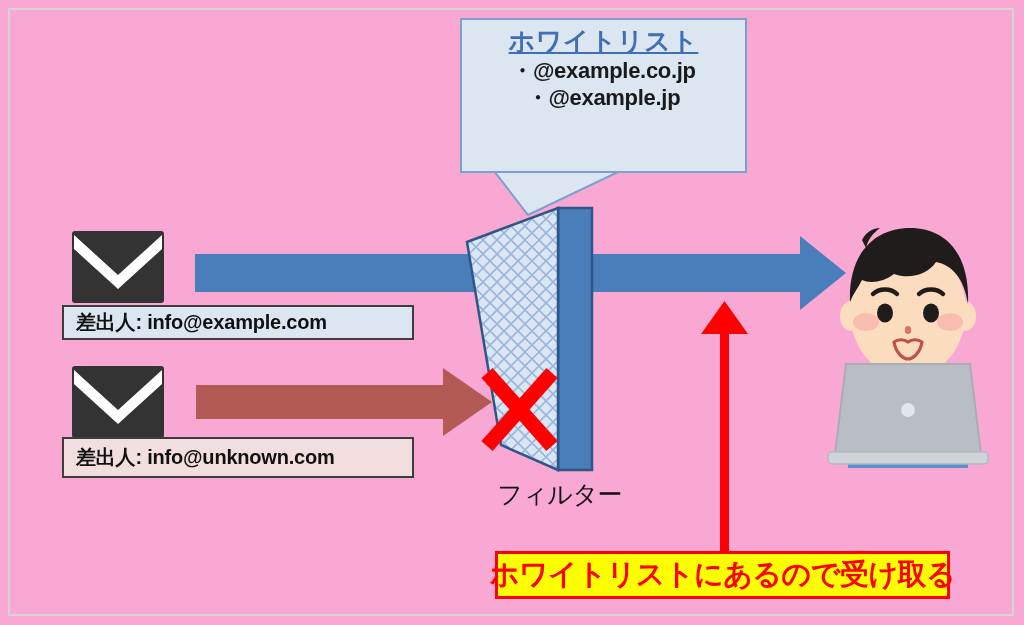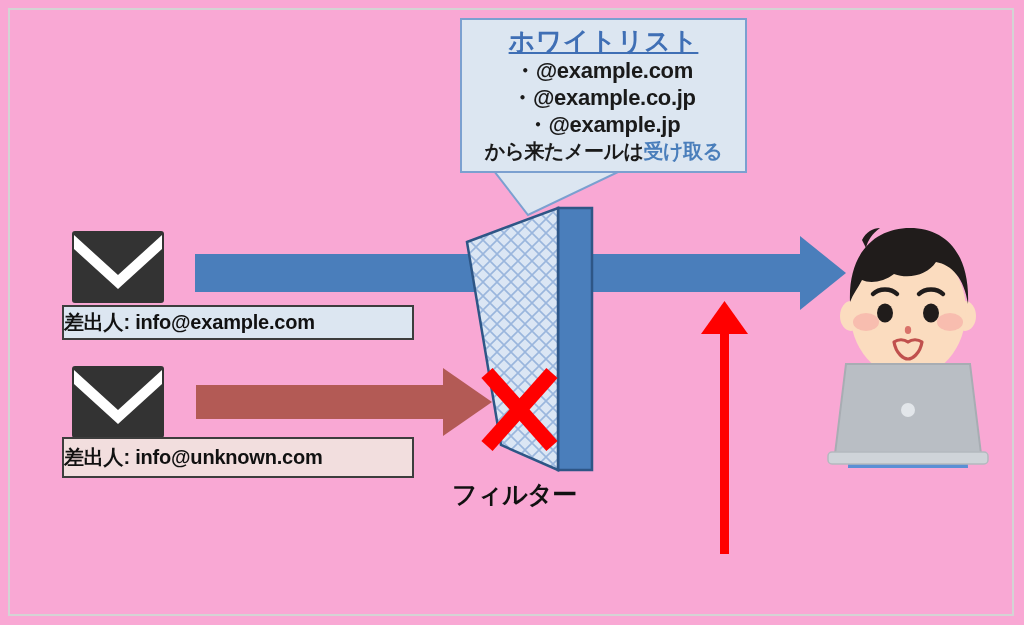--- a/index.html
+++ b/index.html
@@ -88,20 +88,21 @@
   
   .sender-label {
     position: absolute;
     box-sizing: border-box;
     border: 2px solid #3d3d3d;
     font-size: 20px;
     font-weight: bold;
     color: #111111;
     display: flex;
     align-items: center;
+    padding-left: 12px;
     letter-spacing: -0.2px;
     white-space: nowrap;
   }
   #sender-label-1 {
     left: 62px;
     top: 305px;
     width: 352px;
     height: 35px;
     background: #dce6f1;
   }
@@ -129,23 +130,23 @@
     left: 455px;
     top: 198px;
     width: 160px;
     height: 280px;
   }
   #filter-label {
     position: absolute;
     left: 452px;
     top: 478px;
     width: 170px;
-    text-align: left;
+    text-align: right;
     font-size: 25px;
-    font-weight: bold;
+    font-weight: normal;
     color: #111111;
     letter-spacing: -0.5px;
   }
 
   
   #person {
     position: absolute;
     left: 818px;
     top: 218px;
     width: 180px;
@@ -199,24 +200,22 @@
     </g>
   </svg>
 
   <svg id="callout-tail" viewBox="0 0 130 46" xmlns="http://www.w3.org/2000/svg">
     <polygon points="2,0 128,0 36,44" fill="#dce6f1" stroke="#7ba0d0" stroke-width="2"></polygon>
     <line x1="2" y1="0" x2="128" y2="0" stroke="#dce6f1" stroke-width="3"></line>
   </svg>
 
   <div id="callout">
     <div id="callout-title">ホワイトリスト</div>
-    <div class="wl-item">・@example.com</div>
     <div class="wl-item">・@example.co.jp</div>
     <div class="wl-item">・@example.jp</div>
-    <div id="callout-footer"><span>から来たメールは</span><span class="accent">受け取る</span></div>
   </div>
 
   <svg class="envelope" id="envelope-1" viewBox="0 0 92 72" xmlns="http://www.w3.org/2000/svg">
     <rect x="0" y="0" width="92" height="72" rx="3" fill="#333333"></rect>
     <path d="M 2 4 L 46 44 L 90 4 L 90 18 L 46 58 L 2 18 Z" fill="#ffffff"></path>
   </svg>
   <div class="sender-label" id="sender-label-1">差出人: info@example.com</div>
 
   <svg class="envelope" id="envelope-2" viewBox="0 0 92 72" xmlns="http://www.w3.org/2000/svg">
     <rect x="0" y="0" width="92" height="72" rx="3" fill="#333333"></rect>
@@ -273,14 +272,15 @@
     <ellipse cx="90" cy="112" rx="3.2" ry="4" fill="#d9726a"></ellipse>
 
     <path d="M 76 124 C 80 121 86 121 90 124 C 94 121 100 121 104 124
              C 102 136 94 141 90 141 C 86 141 78 136 76 124 Z" fill="none" stroke="#c0504d" stroke-width="3.2" stroke-linejoin="round"></path>
 
     <path d="M 28 146 L 152 146 L 163 236 L 17 236 Z" fill="#b9bec4" stroke="#a8adb3" stroke-width="2"></path>
     <rect x="10" y="234" width="160" height="12" rx="4" fill="#cfd4d9" stroke="#b4b9bf" stroke-width="1.5"></rect>
     <circle cx="90" cy="192" r="7" fill="#e2e6ea"></circle>
   </svg>
 
+  <div id="banner">ホワイトリストにあるので受け取る</div>
 
 </div>
 
 </body></html>

